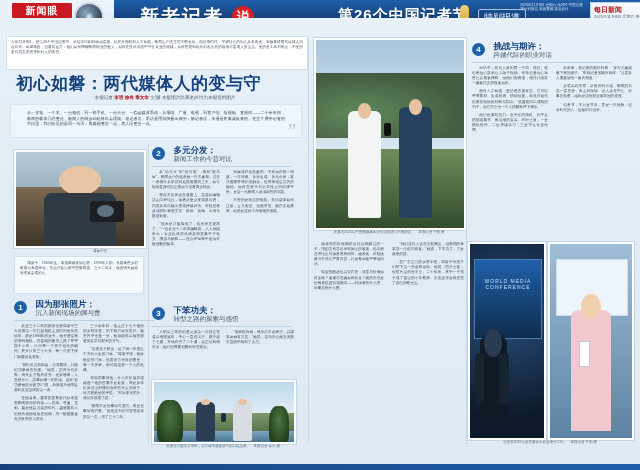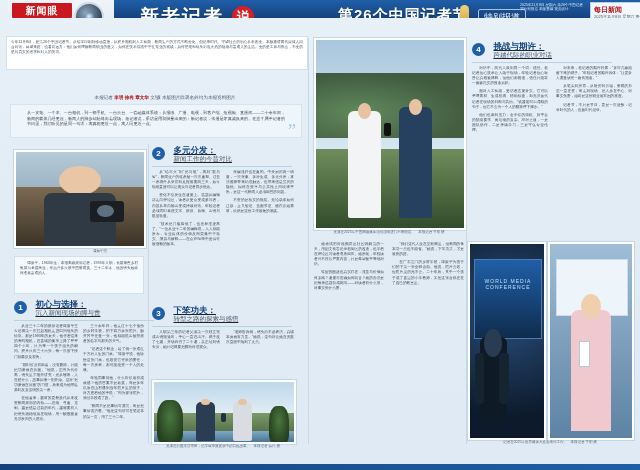--- a/index.html
+++ b/index.html
@@ -60,21 +60,21 @@
     background:#eef5fb;border:1px solid #d4e4f1;box-sizing:border-box;padding:5px 16px;}
   .quotebox p{margin:0;font-size:4.1px;line-height:5.6px;color:#3e4b58;text-align:justify;}
   .qm{position:absolute;font-size:18px;color:#a8c6de;font-family:"Liberation Serif",serif;line-height:1;}
   .qm.l{left:10px;top:104px;}
   .qm.r{left:288px;top:122px;}
 
   .sechead{position:absolute;}
   .sechead .num{display:inline-block;width:13px;height:13px;border-radius:50%;
     background:#1f5fa8;color:#fff;font-size:8px;font-weight:bold;line-height:13px;text-align:center;
     vertical-align:middle;}
-  .sechead .tx{display:inline-block;margin-left:4px;vertical-align:middle;text-decoration:underline;}
+  .sechead .tx{display:inline-block;margin-left:4px;vertical-align:middle;}
   .sechead .t1{font-size:8.5px;font-weight:bold;color:#15427d;display:block;line-height:10px;}
   .sechead .t2{font-size:6.5px;color:#4a5c6e;display:block;line-height:8px;}
   .sechead .rule{position:absolute;left:0;top:22px;width:140px;height:1px;background:#b9d2e6;}
 
   .col{position:absolute;font-size:3.65px;line-height:5.1px;color:#3f4a56;text-align:justify;}
   .col p{margin:0 0 3px 0;text-indent:7.3px;}
 
   .photo{position:absolute;background:#8fa9bd;overflow:hidden;border:1px solid #ffffff;
     box-shadow:0 0 0 1px #c3d6e6;}
   .cap{position:absolute;font-size:3.5px;color:#5a6a7a;line-height:4.4px;}
@@ -127,20 +127,21 @@
     <div class="mast-right">
       <div class="mr1">每日新闻</div>
       <div class="mr2">2025年11月8日 星期六 责任编辑：李文 视觉编辑：王楠 校对：陈晨 电话：010-00000000 邮箱：news@example.com</div>
     </div>
   </div>
 
   <div class="lead">
     <p>今年11月8日，是第26个中国记者节。从铅字印刷到移动直播，从胶片相机到人工智能，新闻生产的方式不断变化，但记录时代、守望社会的初心从未改变。本版邀请两代媒体人同台对话，回望来路，也看向远方：他们如何理解新闻职业的意义，如何在技术洪流中守住专业的底线，如何把笔和镜头对准火热的现场与普通人的生活。变的是工具与形态，不变的是对真实的追求和对人的关切。</p>
   </div>
 
+  <div class="hl-title">初心如磐：两代媒体人的变与守</div>
   <div class="hl-sub">
     <span>本报记者 </span><b>李明 徐冉 章文华</b><span> 文/摄 本版图片除署名外均为本报资料图片</span>
   </div>
 
   <div class="qm l">“</div>
   <div class="quotebox">
     <p>从一支笔、一个本、一台相机，到一部手机、一台云台、一套融媒体系统；从报纸、广播、电视，到客户端、短视频、直播间——二十余年间，新闻的载体几经更迭，新闻人的脚步却始终向着现场。老记者说，采访是用双脚量出来的；新记者说，传播是靠真诚换来的。在这个属于记者的节日里，我们听见的是同一句话：离真相更近一点，离人民更近一点。</p>
   </div>
   <div class="qm r">”</div>
 
@@ -155,21 +156,21 @@
   </div>
   <div class="cap" style="left:60px;top:249px;width:80px;text-align:center;">谭振华照</div>
 
   <div class="infobox" style="left:14px;top:256px;width:130px;height:38px;">
     <p>谭振华，1963年生，本报高级摄影记者，1993年入职，长期聚焦乡村教育与基层民生，作品曾多次获中国新闻奖。三十二年来，他的镜头始终对准最普通的人。</p>
   </div>
 
   <div class="sechead" style="left:14px;top:298px;width:150px;">
     <span class="num">1</span>
     <span class="tx">
-      <span class="t1">初心与选择：</span>
+      <span class="t1">因为那张照片：</span>
       <span class="t2">沉入新闻现场的脚与责</span>
     </span>
     <span class="rule"></span>
   </div>
 
   <div class="col" style="left:14px;top:324px;width:64px;height:138px;">
     <p>从业三十二年的摄影记者谭振华至今记得第一次扛起相机走进田间地头的情形。那是1993年的夏天，他背着借来的海鸥相机，在县城的集市上蹲了整整四个小时，只为等一个孩子抬头的瞬间。胶片只有三十六张，每一次按下快门都要反复权衡。</p>
     <p>"那时候没有回看，没有删除，只能把功课做在前面。"他说，正因为代价高，镜头里才格外讲究：光从哪来，人在想什么，故事从哪一刻开始。这种"把功课做在前面"的习惯，后来成为他带徒弟时反复强调的第一条。</p>
     <p>在他看来，器材的更新换代从未改变新闻摄影的内核——在场、尊重、克制。越是信息过载的年代，越需要有人把镜头稳稳地架在现场，用一帧画面替无法发声的人说话。</p>
   </div>

